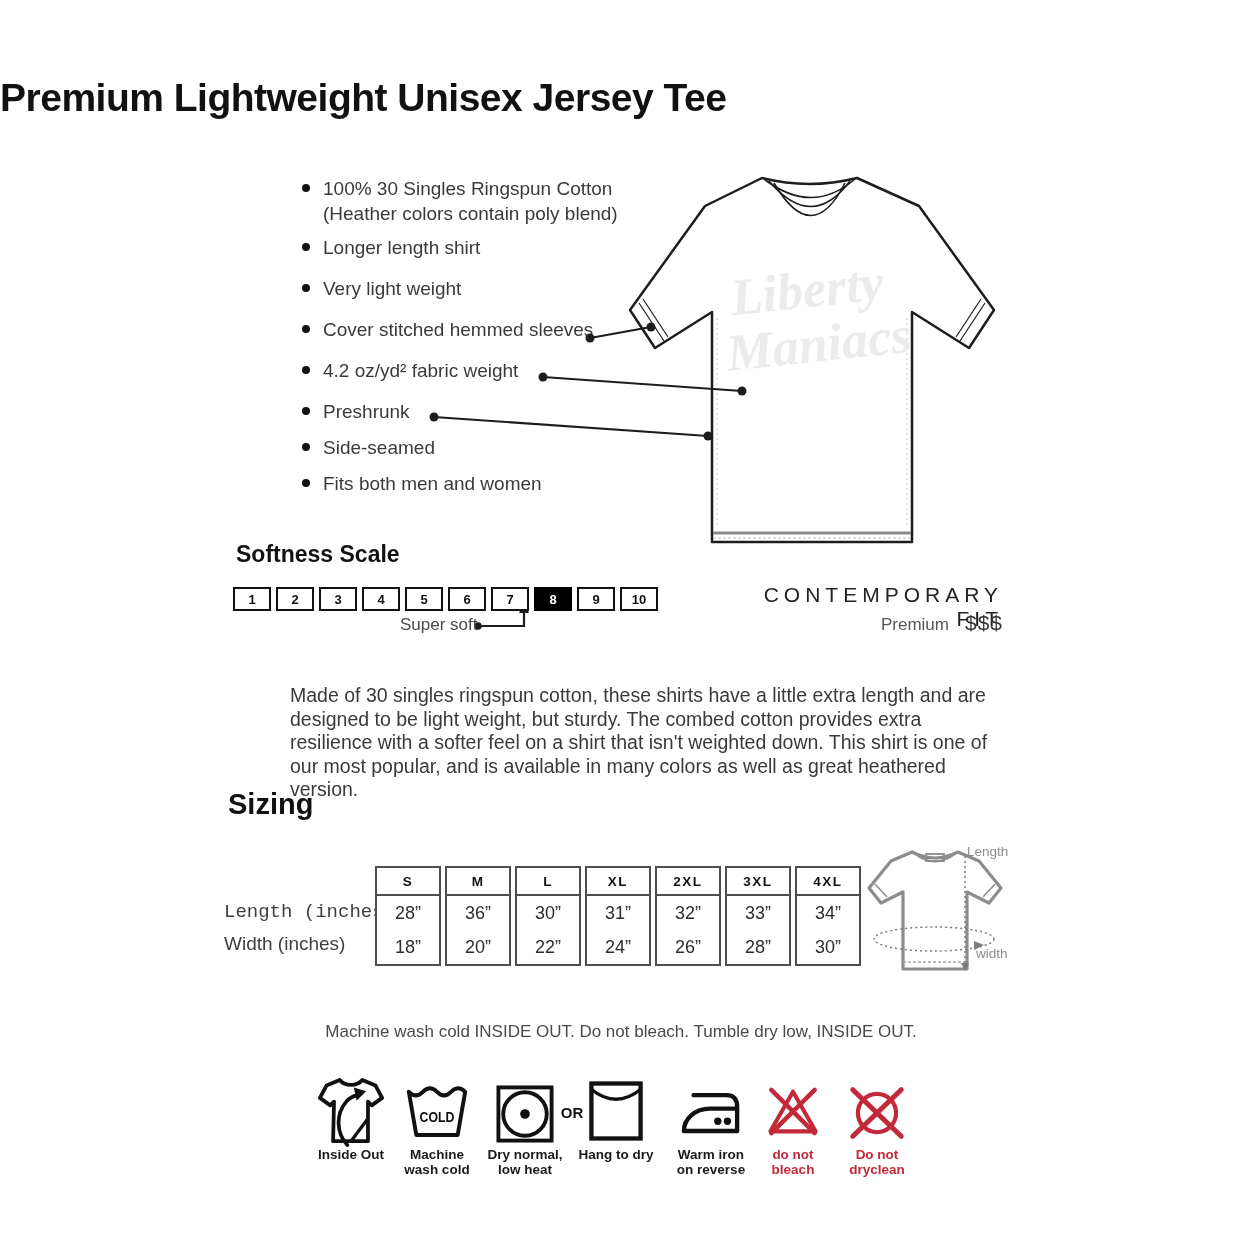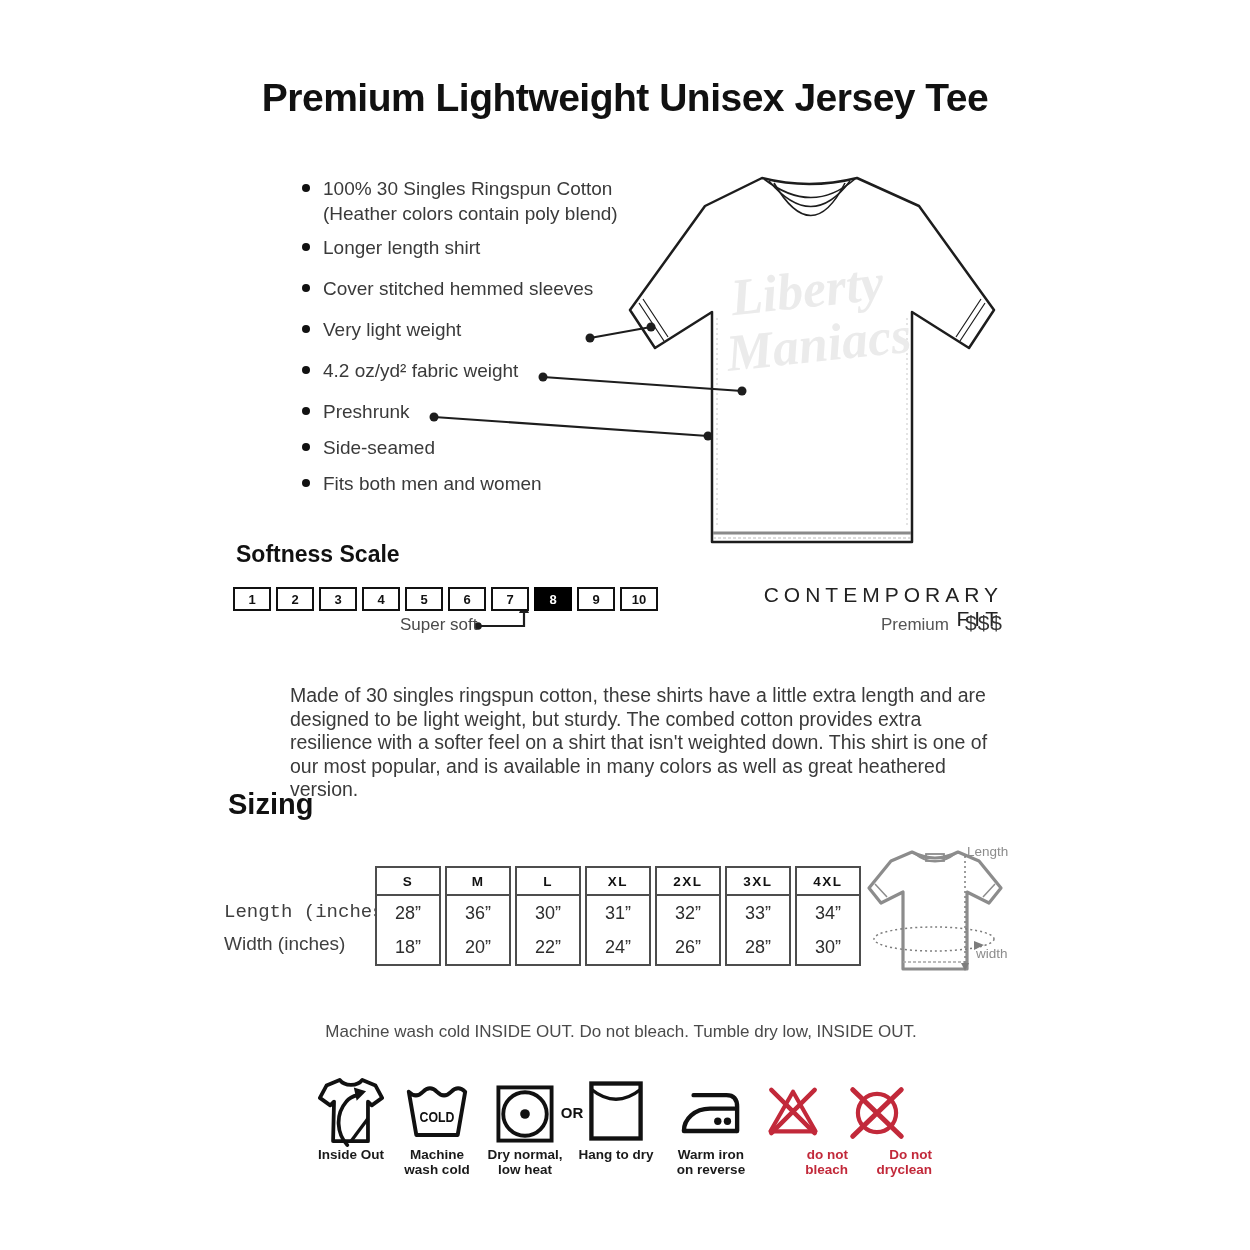--- a/index.html
+++ b/index.html
@@ -1,20 +1,20 @@
 <!DOCTYPE html>
 <html><head>
 <meta charset="utf-8">
 <style>
   html,body{margin:0;padding:0;background:#fff;}
   .page{position:relative;width:1250px;height:1250px;background:#ffffff;overflow:hidden;
         font-family:"Liberation Sans",sans-serif;color:#1c1c1c;}
   .abs{position:absolute;}
 
-  .title{left:0;right:0;top:76px;text-align:center;font-size:39px;font-weight:800;
+  .title{left:0;right:0;top:76px;text-align:left;font-size:39px;font-weight:800;
          letter-spacing:-0.5px;color:#111;}
 
   
   .features{left:302px;top:176px;width:318px;list-style:none;margin:0;padding:0;}
   .features li{position:relative;padding-left:21px;font-size:19px;line-height:25px;
                color:#3a3a3a;margin-bottom:16px;}
   .features li .dot{position:absolute;left:0;top:8px;width:8px;height:8px;border-radius:50%;
                     background:#111;}
   .features li.first{margin-bottom:9px;}
   .features li.tight{margin-bottom:11px;}
@@ -46,37 +46,37 @@
                 justify-content:center;font-size:13.5px;font-weight:700;letter-spacing:1.5px;color:#111;}
   .size-col .val{height:34px;display:flex;align-items:center;justify-content:center;
                  font-size:18px;color:#2d2d2d;}
   .diag-label{font-size:13.5px;color:#8c8c8c;}
 
   
   .care-text{left:0;right:8px;top:1022px;text-align:center;font-size:17px;color:#4a4a4a;}
   .care-item{position:absolute;text-align:center;}
   .care-label{position:absolute;top:1148px;width:110px;text-align:center;font-size:13.5px;
               font-weight:700;line-height:14.5px;color:#1a1a1a;white-space:pre-line;}
-  .care-label.red{color:#c2293a;text-align:right;}
+  .care-label.red{color:#c2293a;}
   .or-label{left:556px;top:1104px;width:32px;text-align:center;font-size:15px;font-weight:700;color:#111;}
 
   svg{display:block;}
 </style>
 </head>
 <body>
 
 <div class="page">
 
   <div class="abs title">Premium Lightweight Unisex Jersey Tee</div>
 
   <ul class="abs features">
     <li class="first"><span class="dot"></span><span>100% 30 Singles Ringspun Cotton (Heather colors contain poly blend)</span></li>
     <li><span class="dot"></span><span>Longer length shirt</span></li>
+    <li><span class="dot"></span><span>Very light weight</span></li>
     <li><span class="dot"></span><span>Cover stitched hemmed sleeves</span></li>
-    <li><span class="dot"></span><span>Very light weight</span></li>
     <li><span class="dot"></span><span>4.2 oz/yd² fabric weight</span></li>
     <li class="tight"><span class="dot"></span><span>Preshrunk</span></li>
     <li class="tight"><span class="dot"></span><span>Side-seamed</span></li>
     <li><span class="dot"></span><span>Fits both men and women</span></li>
   </ul>
 
   <svg class="abs" style="left:628px;top:172px;" width="374" height="376" viewBox="0 0 374 376">
     <path d="M134,6 L77,34 L2,138 L27,176 L84,140 L84,370 L284,370 L284,140 L341,176 L366,138 L291,34 L229,6 Q181,18 134,6 Z" fill="#ffffff" stroke="#1d1d1d" stroke-width="2.5" stroke-linejoin="round"></path>
     <path d="M136,7 Q184,44 227,7" fill="none" stroke="#1d1d1d" stroke-width="1.6"></path>
     <path d="M141,9 Q184,60 222,9" fill="none" stroke="#1d1d1d" stroke-width="1.6"></path>

